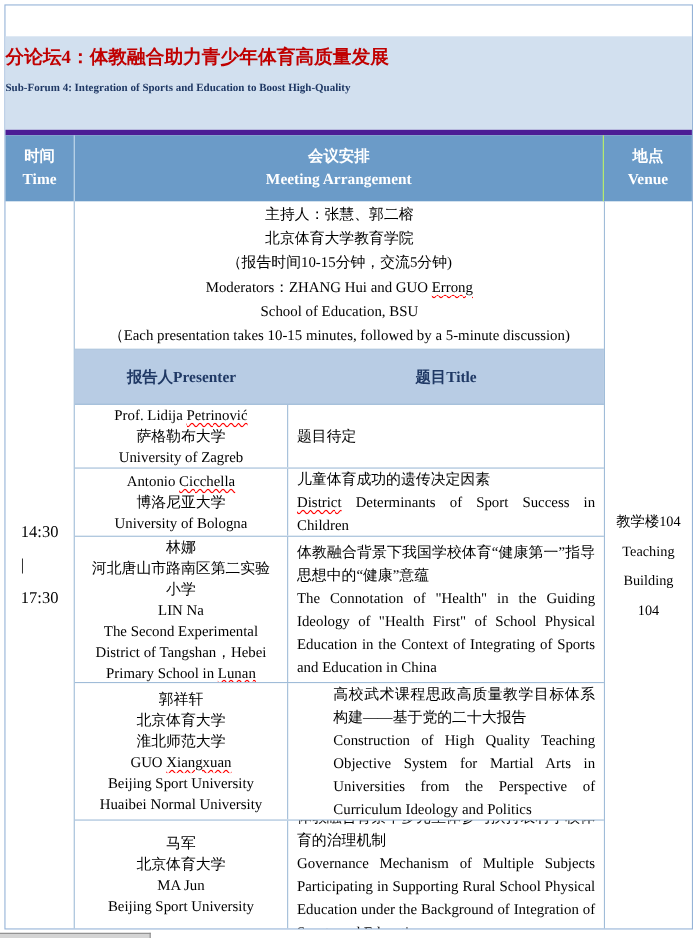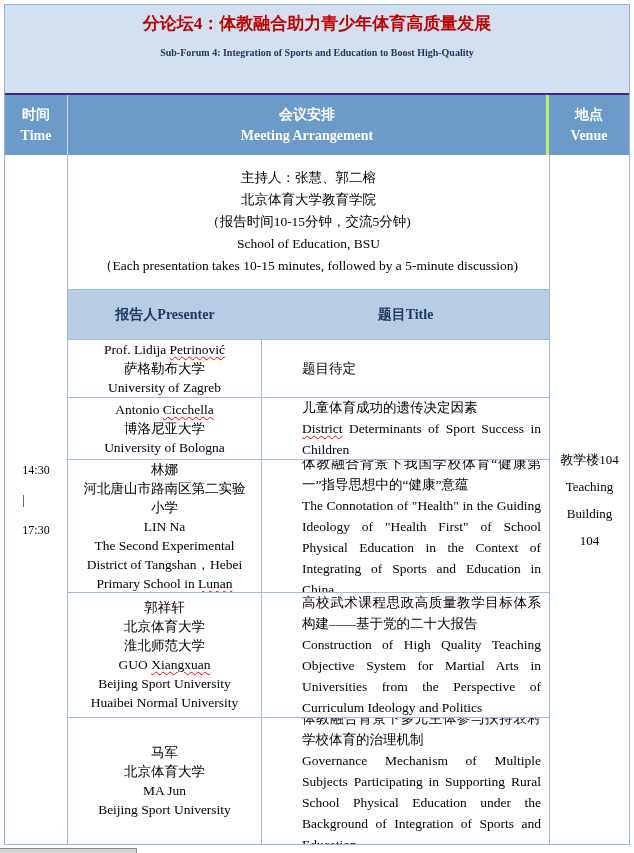--- a/index.html
+++ b/index.html
@@ -15,40 +15,40 @@
   body{
     width:634px;height:853px;background:#ffffff;position:relative;overflow:hidden;
     font-family:"Liberation Serif","DejaVu Serif",serif;color:#000;
   }
   .table-wrap{
     position:absolute;left:4px;top:4px;width:626px;height:841px;
     border:1px solid var(--outer-border);display:flex;flex-direction:column;background:#fff;
   }
   
   .title-block{
-    height:90px;background:var(--title-bg);text-align:center;padding-top:5px;
-    border-bottom:2px solid #4c1d95;flex:none;
+    height:90px;background:var(--title-bg);text-align:left;padding-top:5px;
+    border-bottom:5px solid #4c1d95;flex:none;margin-top:28px;
   }
   .title-cn-line{color:var(--title-red);font-weight:bold;font-size:17px;line-height:28px;}
   .title-en-line{color:var(--navy);font-weight:bold;font-size:10px;line-height:30px;}
   
   .header-row{height:60px;display:flex;background:var(--header-bg);flex:none;}
   .header-cell{
     display:flex;flex-direction:column;align-items:center;justify-content:center;
     color:#fff;font-weight:bold;font-size:14px;line-height:21px;text-align:center;
   }
   .hc-time{width:63px;border-right:1px solid #c8dcee;}
-  .hc-meeting{flex:1;border-right:3px solid #bef264;}
+  .hc-meeting{flex:1;border-right:1px solid #bef264;}
   .hc-venue{width:80px;}
   
   .body-row{flex:1;display:flex;min-height:0;}
   .time-cell{
     width:63px;border-right:1px solid var(--border);
     display:flex;align-items:center;justify-content:center;text-align:left;
-    white-space:pre-line;font-size:12px;line-height:30px;flex:none;
+    white-space:pre-line;font-size:15px;line-height:30px;flex:none;
   }
   .venue-cell{
     width:80px;border-left:1px solid var(--border);
     display:flex;align-items:center;justify-content:center;text-align:center;
     white-space:pre-line;font-size:13px;line-height:27px;flex:none;
   }
   .middle-col{flex:1;display:flex;flex-direction:column;min-width:0;}
   
   .moderator-block{
     height:135px;border-bottom:1px solid var(--border);flex:none;
@@ -62,30 +62,30 @@
     display:flex;flex:none;color:var(--navy);font-weight:bold;font-size:14px;
   }
   .sub-presenter{width:194px;display:flex;align-items:center;justify-content:center;}
   .sub-title{flex:1;display:flex;align-items:center;justify-content:center;}
   
   .rows-container{flex:1;display:flex;flex-direction:column;min-height:0;}
   .schedule-row{display:flex;border-bottom:1px solid var(--border);overflow:hidden;}
   .schedule-row:nth-child(1){height:58px;}
   .schedule-row:nth-child(2){height:62px;}
   .schedule-row:nth-child(3){height:133px;}
-  .schedule-row:nth-child(4){height:125px;}
+  .schedule-row:nth-child(4){height:125px;gap:33px;}
   .schedule-row:nth-child(5){flex:1;border-bottom:none;}
   .presenter-cell{
     width:194px;border-right:1px solid var(--border);
     display:flex;flex-direction:column;justify-content:center;align-items:center;
     text-align:center;font-size:13.5px;line-height:19px;padding:12px 2px;
   }
   .title-cell{
     flex:1;display:flex;flex-direction:column;justify-content:center;
-    padding:2px 8px;font-size:13.5px;line-height:21px;min-width:0;margin-left:32px;
+    padding:2px 8px;font-size:13.5px;line-height:21px;min-width:0;
   }
   .title-cn,.title-en{text-align:justify;}
   .wavy{
     text-decoration-line:underline;text-decoration-style:wavy;
     text-decoration-color:#FF0000;text-decoration-thickness:1px;
     text-underline-offset:2px;
   }
   
   .scrollbar-thumb{
     position:absolute;left:0;bottom:0;width:137px;height:5px;background:#d4d4d4;
@@ -120,20 +120,21 @@
   <div class="body-row">
     <div class="time-cell">14:30
 |
 17:30</div>
 
     <div class="middle-col">
       <div class="moderator-block">
           <div class="mod-line"><span>主持人：张慧、郭二榕</span></div>
           <div class="mod-line"><span>北京体育大学教育学院</span></div>
           <div class="mod-line"><span>（报告时间10-15分钟，交流5分钟)</span></div>
+          <div class="mod-line"><span>Moderators：ZHANG Hui and GUO </span><span class="wavy">Errong</span></div>
           <div class="mod-line"><span>School of Education, BSU</span></div>
           <div class="mod-line"><span>（Each presentation takes 10-15 minutes, followed by a 5-minute discussion)</span></div>
         </div>
 
       <div class="subheader-row">
         <div class="sub-presenter">报告人Presenter</div>
         <div class="sub-title">题目Title</div>
       </div>
 
       <div class="rows-container">

